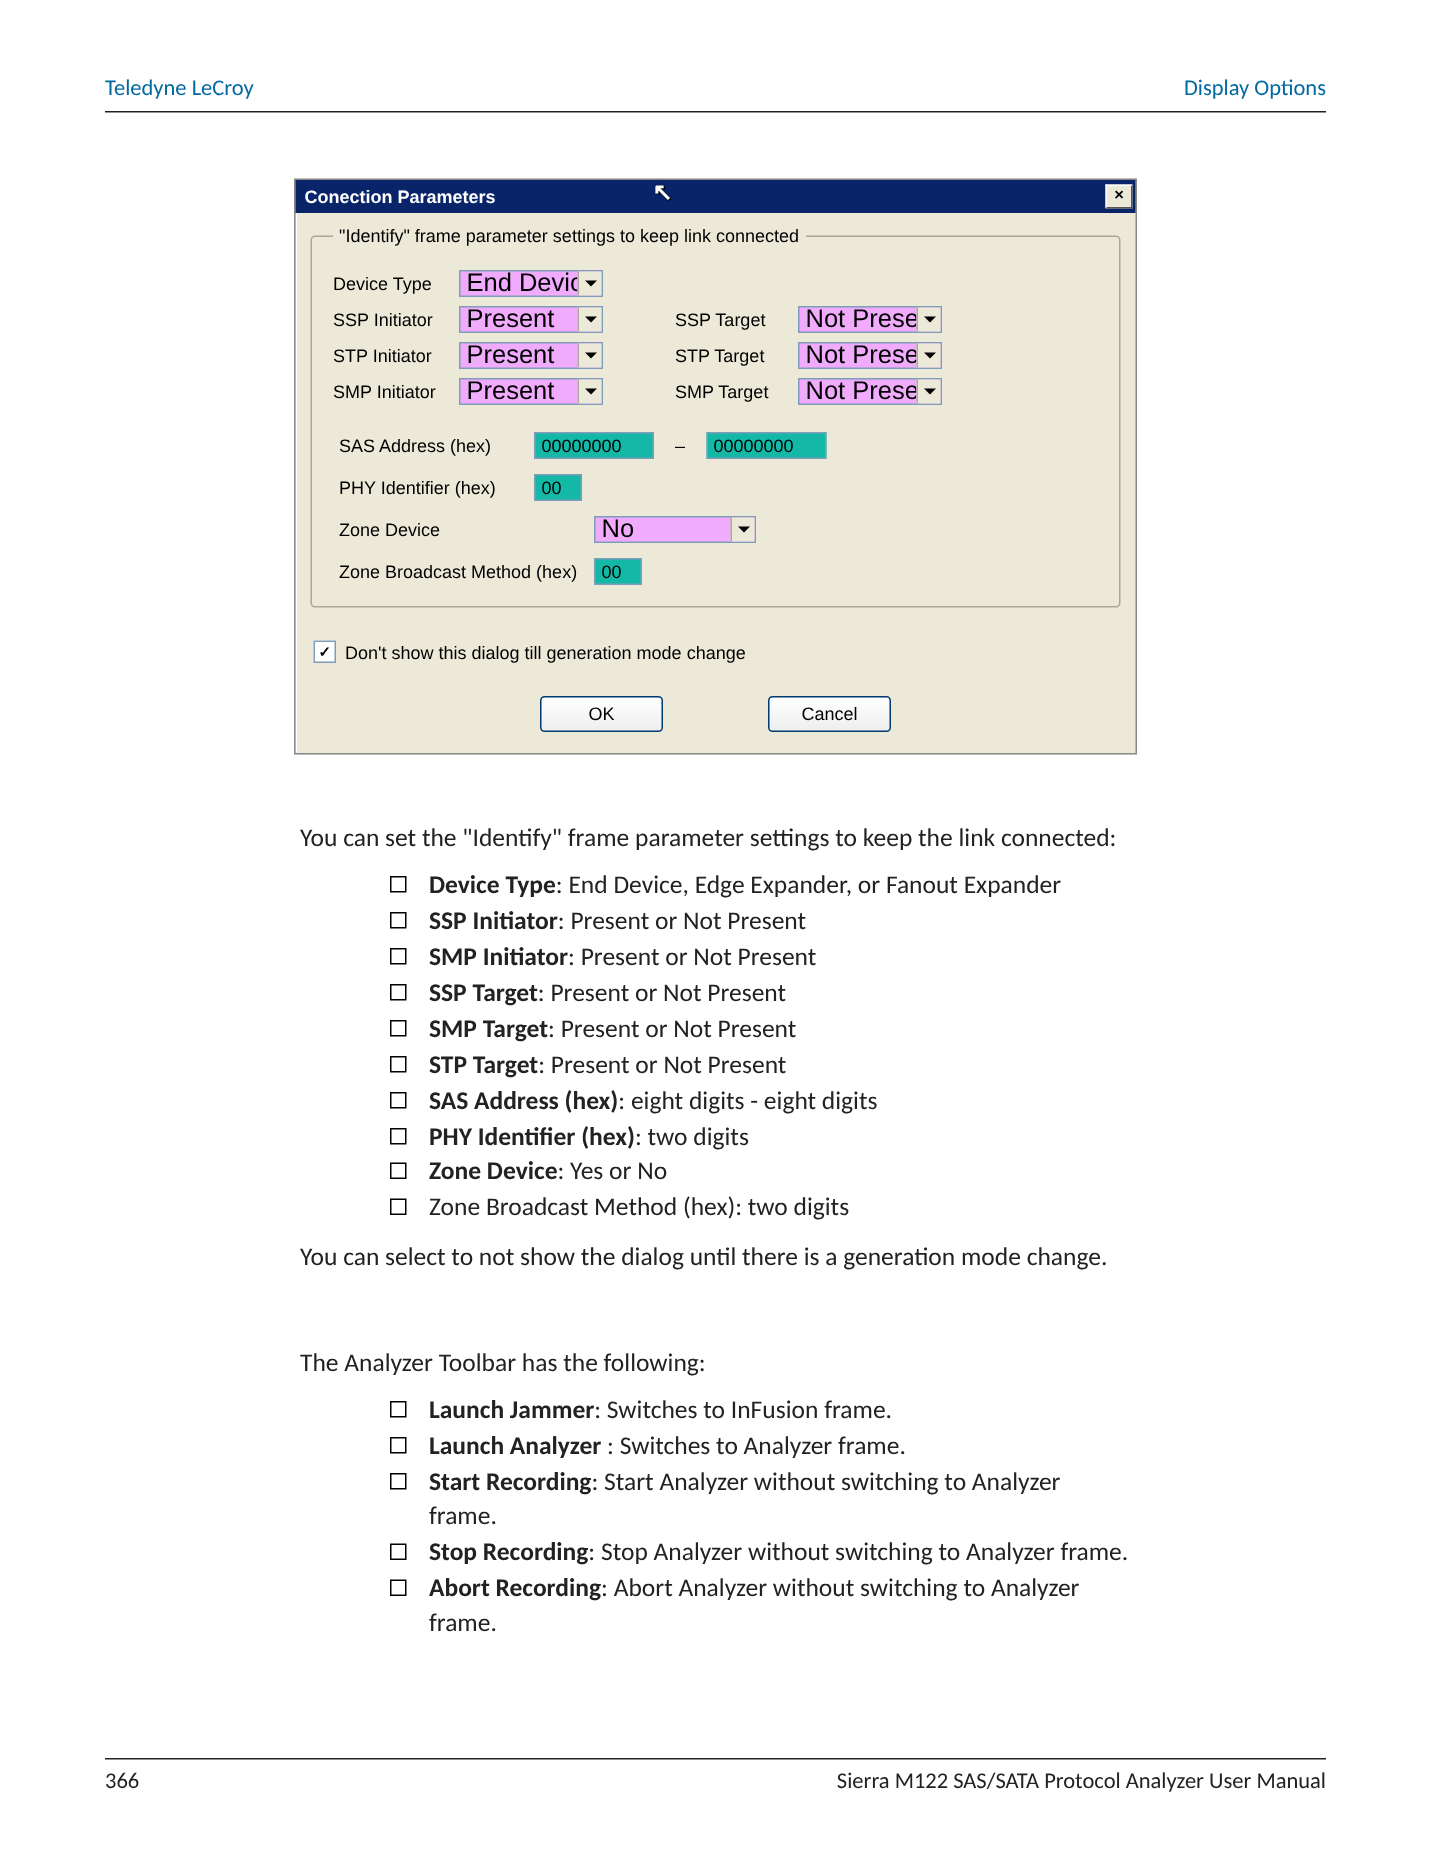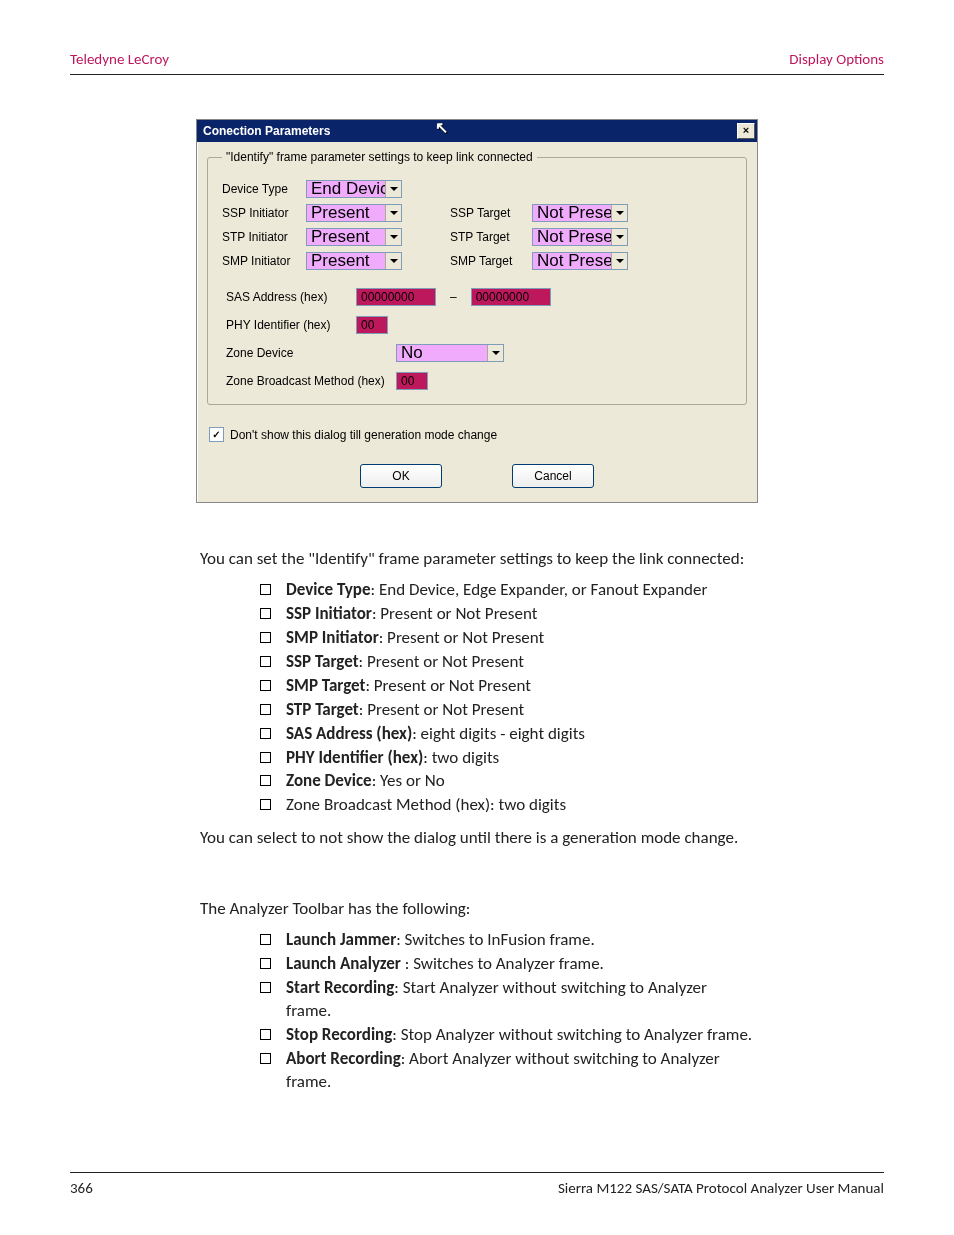--- a/index.html
+++ b/index.html
@@ -7,21 +7,21 @@
     font-family: Calibri, "Segoe UI", sans-serif;
     font-size: 16px;
     color: #222;
     background: #fff;
     width: 954px;
     height: 1235px;
     position: relative;
   }
   .header-row {
     display:flex; justify-content:space-between; padding: 50px 70px 6px 70px;
-    font-size:15px; color:#be185d;
+    font-size:15px; color:#0369a1;
   }
   .header-line { border-top:1px solid #222; margin:0 70px;}
   .content { padding: 0 70px; }
   .dialog-wrap { text-align:center; margin-top: 44px;}
   .dialog {
     display:inline-block;
     width: 560px;
     font-family: Tahoma, Verdana, sans-serif;
     font-size: 12px;
     color:#000;
@@ -84,21 +84,21 @@
     display:flex;align-items:center;justify-content:center;
   }
   .sel .arrow::after{
     content:"";
     border-left:4px solid transparent;
     border-right:4px solid transparent;
     border-top:4px solid #000;
   }
   .gap { width:28px;}
   .txt {
-    background:#be185d; border:1px solid #7f9db9;
+    background:#14b8a6; border:1px solid #7f9db9;
     height:18px; font-size:12px; padding:0 4px;
     box-sizing:border-box;
     font-family: Tahoma, sans-serif;
   }
   .lower { margin-top:18px; padding-left:4px;}
   .lower .row { margin-top:10px;}
   .lower .lbl-w { width:120px;}
   .dash { padding:0 4px;}
   .sel.w { width:108px;}
   .cb-row { display:flex; align-items:center; gap:6px; margin:22px 0 0 2px; font-size:12px;}

